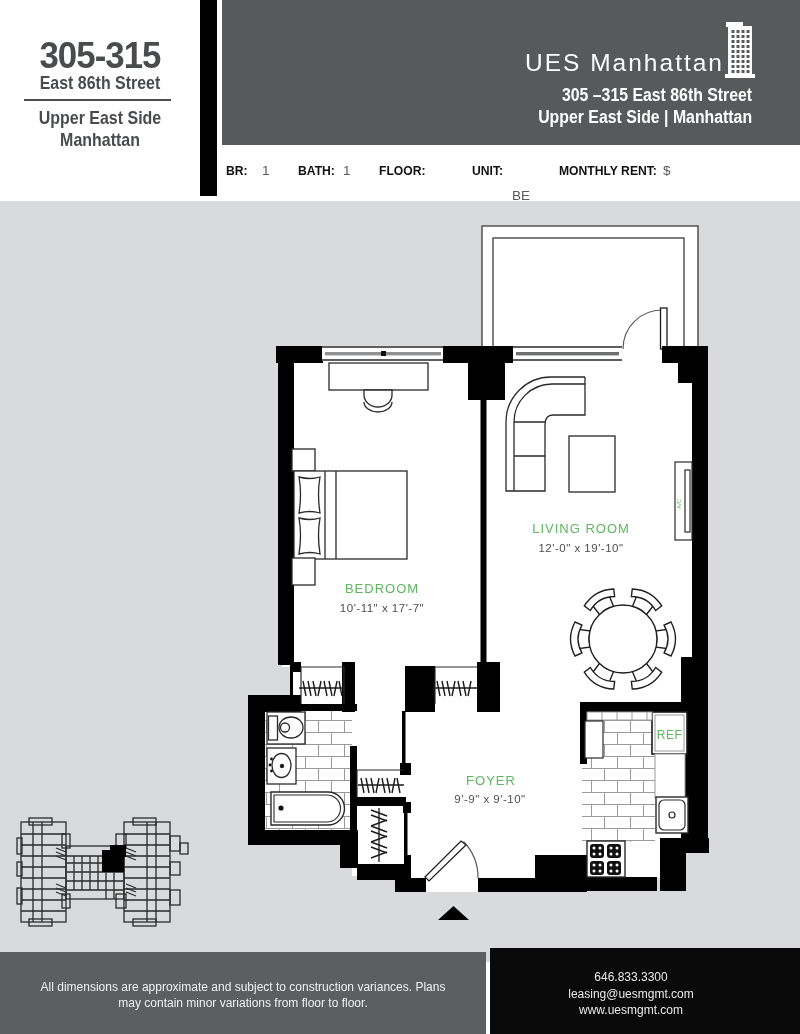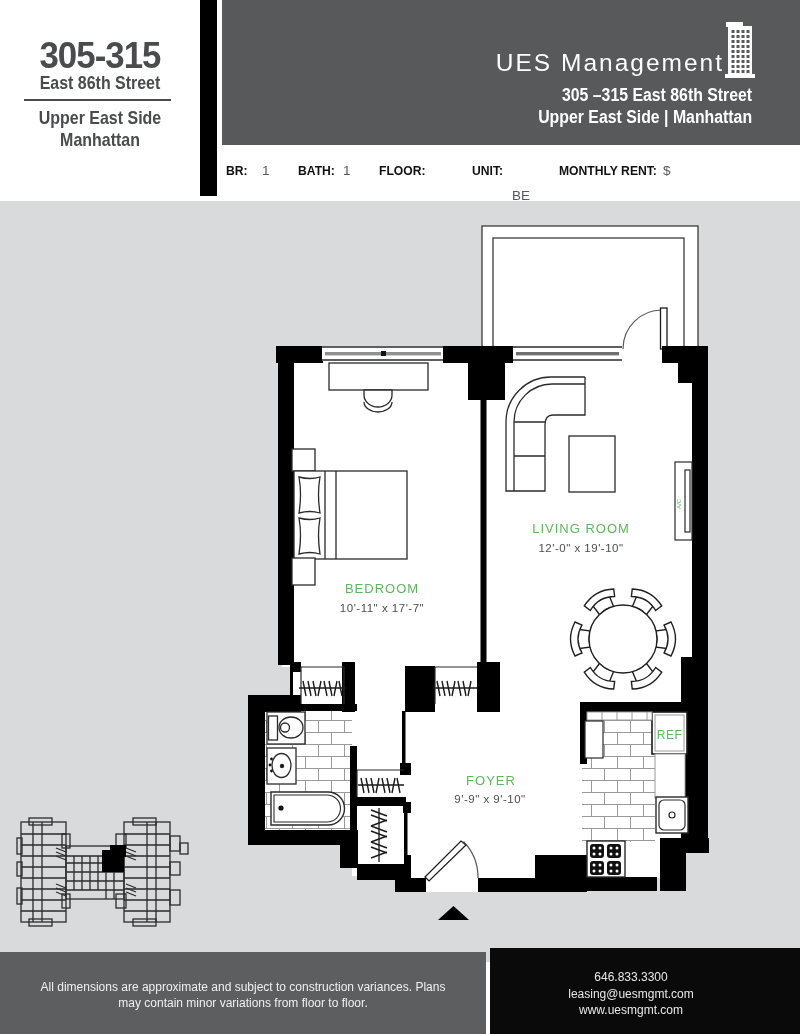--- a/index.html
+++ b/index.html
@@ -42,21 +42,21 @@
 
   <div class="h3">Upper East Side</div>
 
   <div class="h4">Manhattan</div>
 </div>
 
 <div class="blackbar"></div>
 
 <div class="hdrbox"></div>
 
-<div class="ues">UES Management</div>
+<div class="ues">UES Manhattan</div>
 
 <svg width="40" height="70" style="left:722px;top:18px;" viewBox="0 0 40 70">
   <g>
     <rect x="6" y="8" width="24" height="50" fill="#fff"></rect>
     <rect x="4" y="4" width="17" height="5" fill="#fff"></rect>
     <rect x="3" y="56" width="30" height="4" fill="#fff"></rect>
     <g fill="#58595b">
       <rect x="9.5" y="12" width="3" height="3"></rect>
           <rect x="14.5" y="12" width="3" height="3"></rect>
           <rect x="19.5" y="12" width="3" height="3"></rect>

